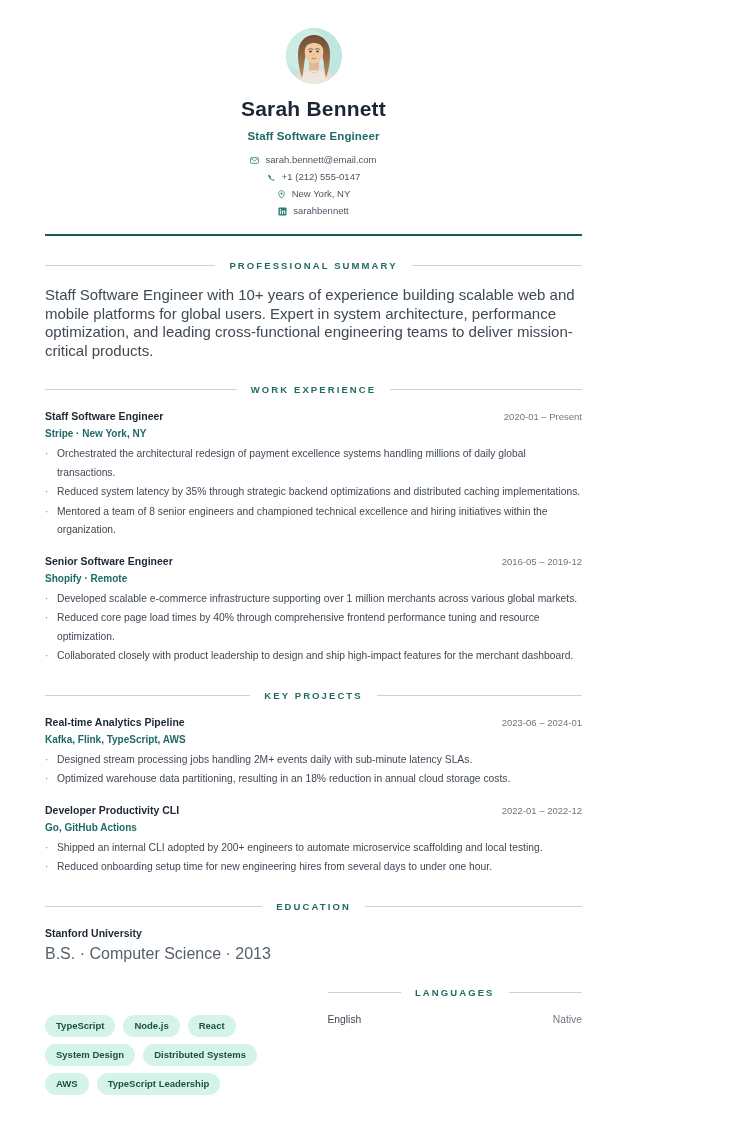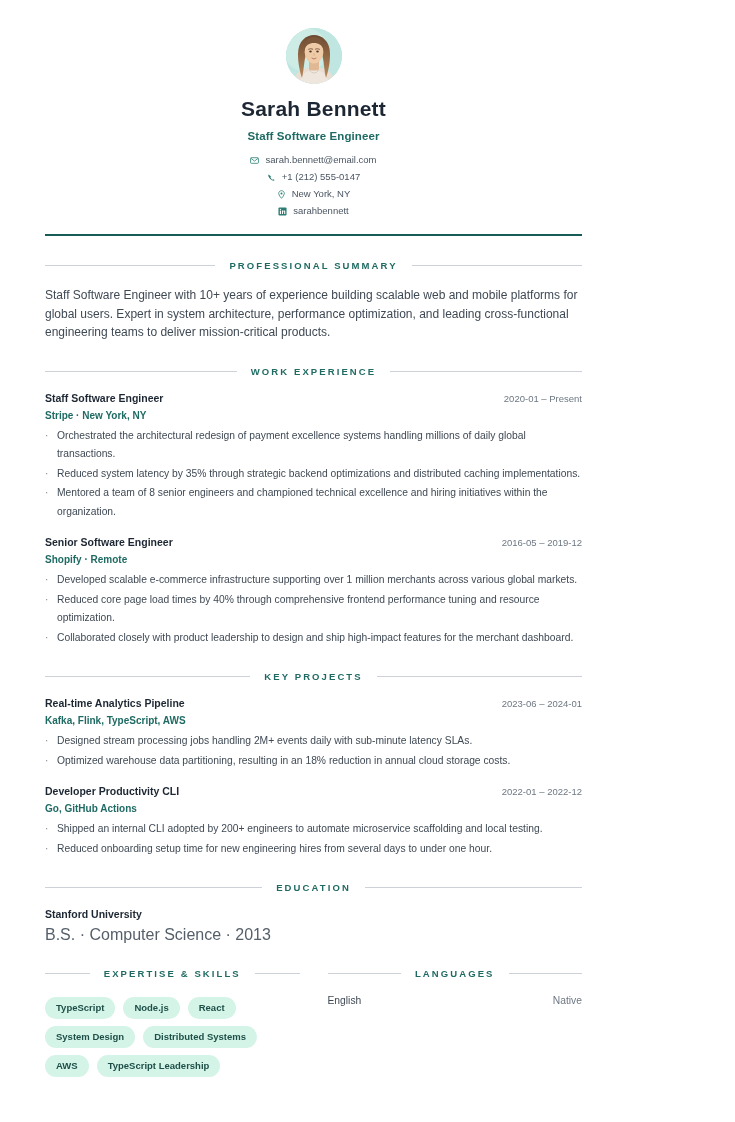--- a/index.html
+++ b/index.html
@@ -82,21 +82,21 @@
   }
   .section-head .txt {
     font-size: 9.5px;
     font-weight: bold;
     color: #1f6b63;
     letter-spacing: 2.1px;
     white-space: nowrap;
   }
 
   .summary {
-    font-size: 12px;
+    font-size: 15px;
     line-height: 18.5px;
     color: #3f4954;
     margin-top: 15px;
   }
 
   
   .entry { margin-top: 15px; }
   .entry:first-of-type { margin-top: 14px; }
   .entry-top {
     display: flex;
@@ -148,21 +148,21 @@
     display: flex;
     gap: 28px;
     margin-top: 24px;
   }
   .col { flex: 1 1 0; min-width: 0; }
   .col .section-head { margin-top: 0; }
   .chips {
     display: flex;
     flex-wrap: wrap;
     gap: 7px 8px;
-    margin-top: 18px;
+    margin-top: 28px;
   }
   .chip {
     background: #d4f4e7;
     color: #1d4f48;
     font-size: 9.5px;
     font-weight: bold;
     padding: 5px 11px 6px 11px;
     border-radius: 11px;
     white-space: nowrap;
     line-height: 11px;
@@ -377,25 +377,20 @@
 
   <div class="entry">
     <div class="entry-top">
       <span class="entry-title">Stanford University</span>
     </div>
     <div class="edu-sub">B.S. · Computer Science · 2013</div>
   </div>
 
   <div class="cols">
     <div class="col">
-      <div class="section-head">
-        <span class="line"></span>
-        <span class="txt">EXPERTISE &amp; SKILLS</span>
-        <span class="line"></span>
-      </div>
       <div class="chips">
         <span class="chip">TypeScript</span>
         <span class="chip">Node.js</span>
         <span class="chip">React</span>
         <span class="chip">System Design</span>
         <span class="chip">Distributed Systems</span>
         <span class="chip">AWS</span>
         <span class="chip">TypeScript Leadership</span>
       </div>
     </div>

